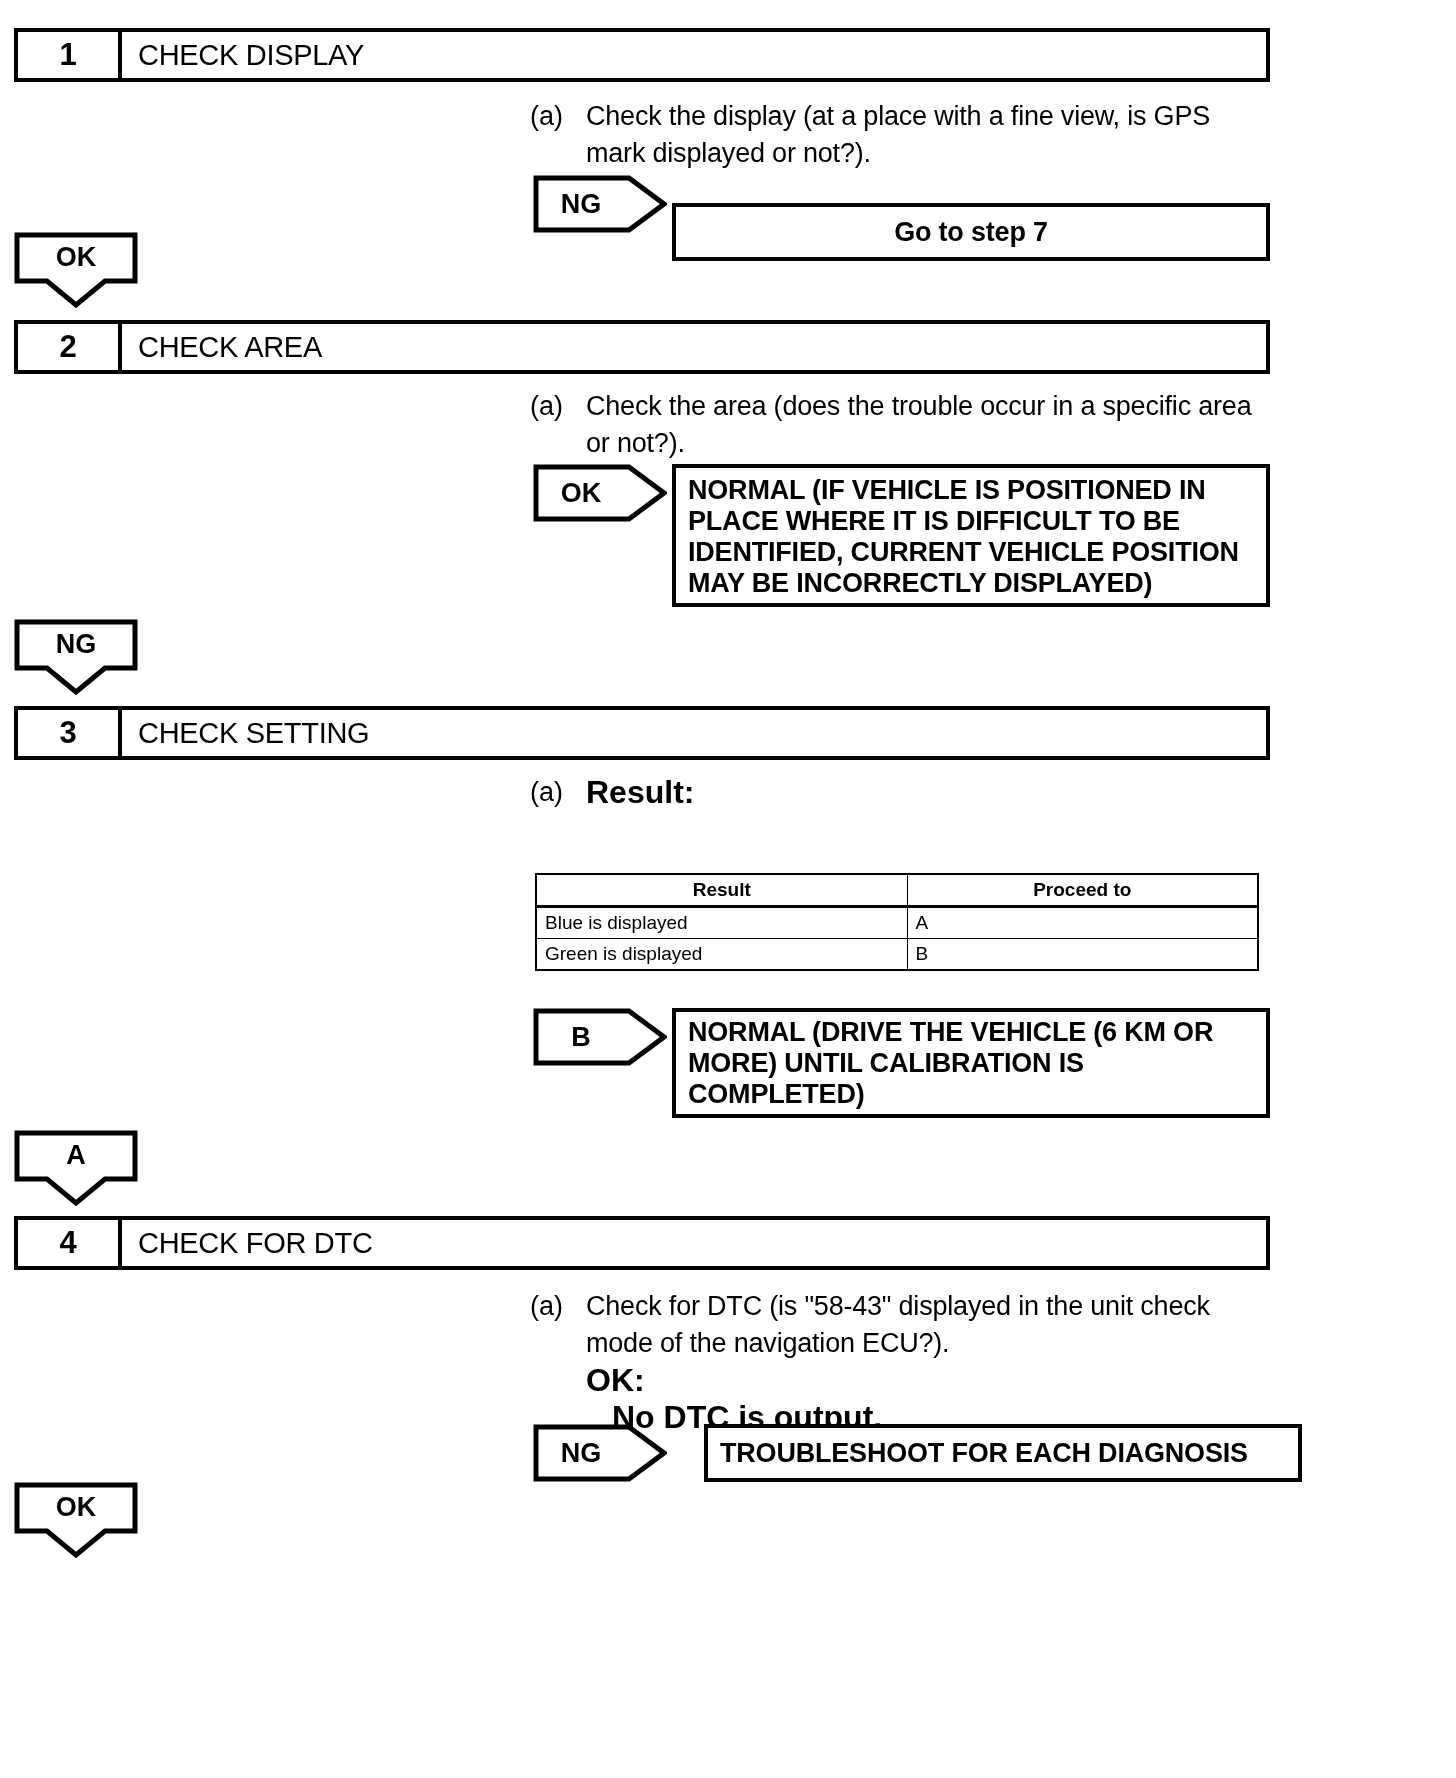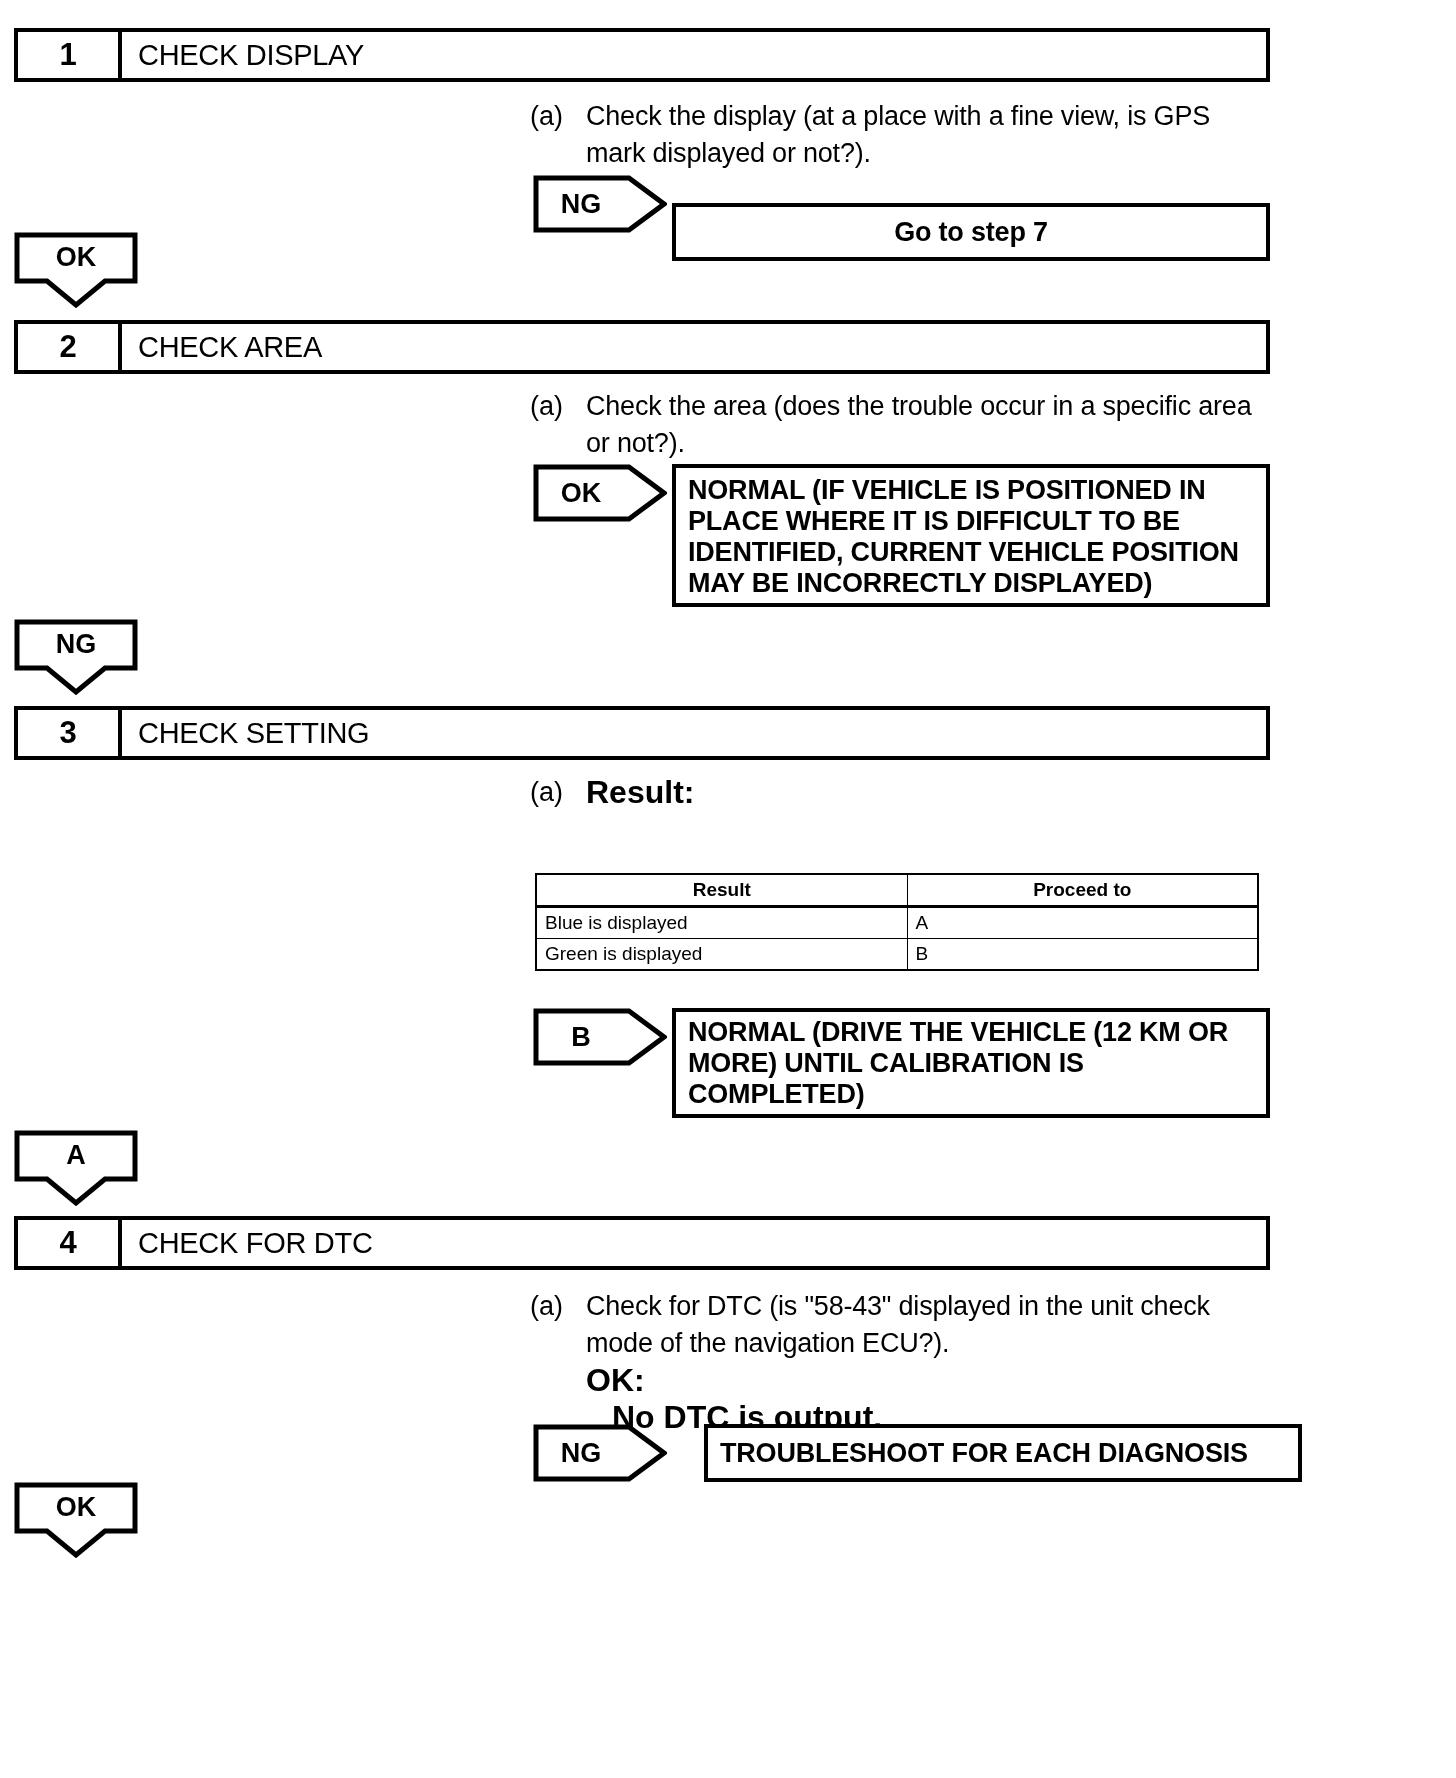--- a/index.html
+++ b/index.html
@@ -273,21 +273,21 @@
     </tbody>
   </table>
 
   <div class="tag-right" style="left:533px; top:1008px; width:134px;">
     <svg class="tag-body" viewBox="0 0 134 58" preserveAspectRatio="none">
       <polygon points="3,3 96,3 131,29 96,55 3,55" fill="#ffffff" stroke="#000000" stroke-width="5"></polygon>
     </svg>
     <div class="tag-label">B</div>
   </div>
   <div class="res-box" style="left:672px; top:1008px; width:598px; height:110px;">
-    <div class="rline">NORMAL (DRIVE THE VEHICLE (12 KM OR</div>
+    <div class="rline">NORMAL (DRIVE THE VEHICLE (6 KM OR</div>
     <div class="rline">MORE) UNTIL CALIBRATION IS</div>
     <div class="rline">COMPLETED)</div>
   </div>
 
   <div class="tag-down" style="left:14px; top:1130px;">
     <svg class="tag-body" viewBox="0 0 124 76" preserveAspectRatio="none" style="position:absolute;left:0;top:0;width:124px;height:76px;">
       <polygon points="3,3 121,3 121,49 91,49 62,73 33,49 3,49" fill="#ffffff" stroke="#000000" stroke-width="5"></polygon>
     </svg>
     <div class="tag-label">A</div>
   </div>

